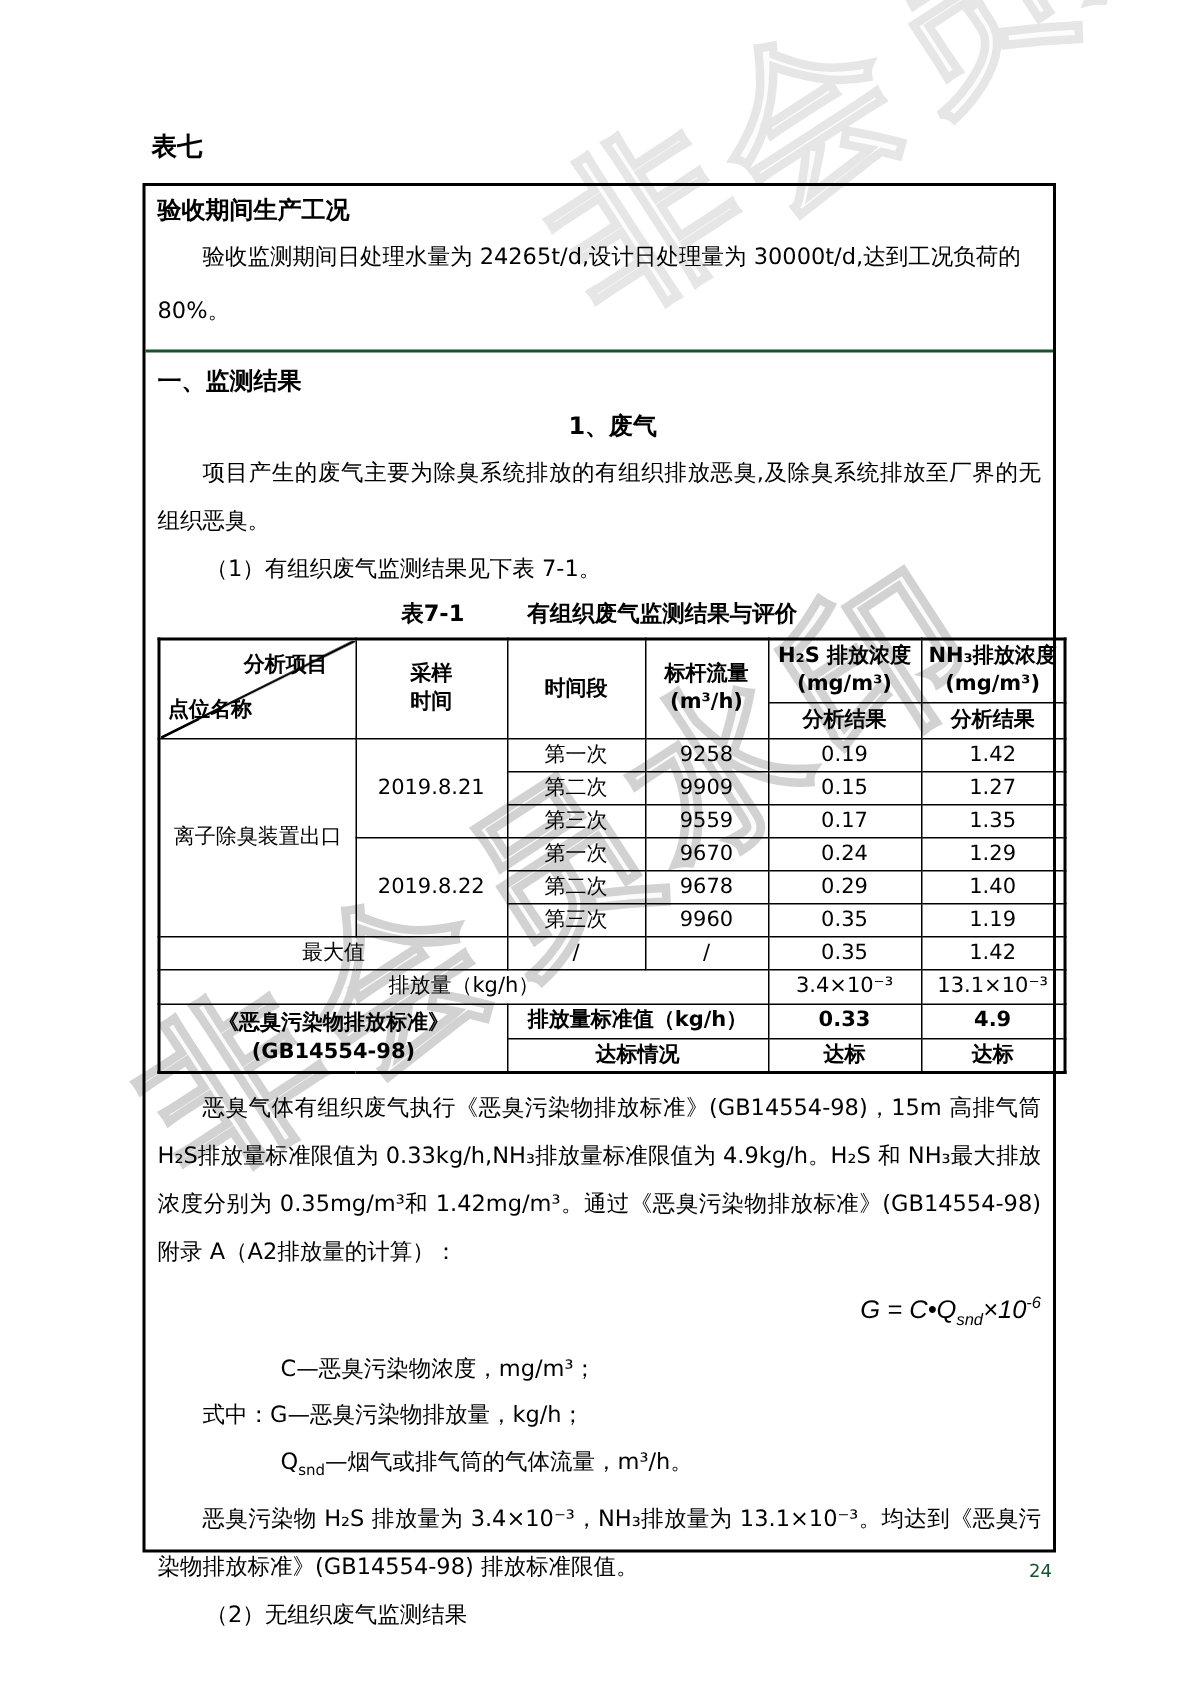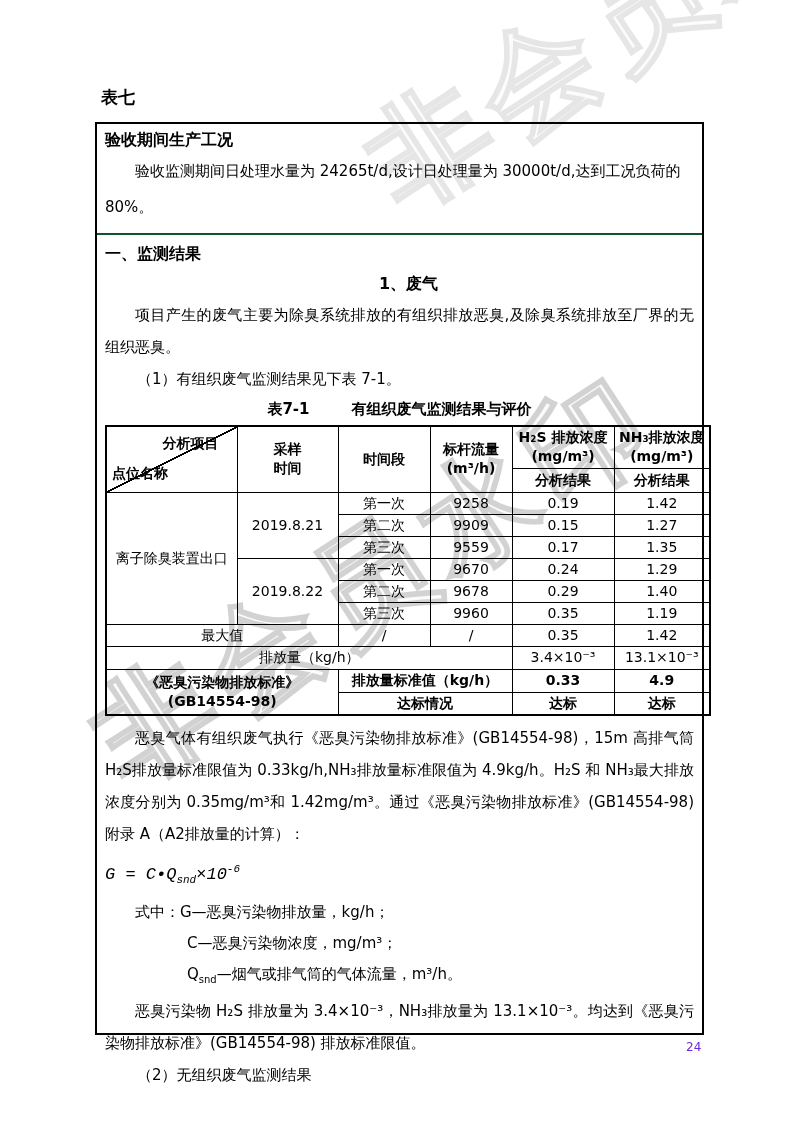--- a/index.html
+++ b/index.html
@@ -47,29 +47,29 @@
   .bold{font-weight:bold;}
   .row-std td{border-top:2px solid #000;}
   .diag-cell{position:relative;padding:0;
     background-image:linear-gradient(to bottom right,
       transparent calc(50% - 0.8px), #000 calc(50% - 0.8px),
       #000 calc(50% + 0.8px), transparent calc(50% + 0.8px));
   }
   .diag-top{position:absolute;top:7px;right:18px;font-weight:bold;}
   .diag-bottom{position:absolute;bottom:9px;left:5px;font-weight:bold;}
   .formula{
-    text-align:left;font-family:Liberation Mono, monospace;
+    text-align:right;font-family:Liberation Sans, sans-serif;
     font-style:italic;font-size:17px;line-height:30px;margin:4px 0 2px 0;
   }
   .formula sub,.formula sup{font-size:11px;}
   .def{font-size:15px;line-height:31px;margin:0;}
   .def1{margin-left:30px;}
   .def2{margin-left:82px;}
   .qsub{font-size:10px;}
-  .page-number{position:absolute;left:686px;top:1040px;font-size:12px;color:#6d28d9;z-index:2;}
+  .page-number{position:absolute;left:686px;top:1040px;font-size:12px;color:#14532d;z-index:2;}
 </style>
 </head>
 <body>
 
 <div>
 
   <div class="watermark wm-main">非会员水印</div>
   <div class="watermark wm-top">非会员水印</div>
 
   <div class="page-heading">表七</div>
@@ -187,22 +187,22 @@
           </tr>
         </tbody>
       </table>
 
       <p class="para indent" style="margin-top:6px">恶臭气体有组织废气执行《恶臭污染物排放标准》(GB14554-98)，15m 高排气筒 H₂S排放量标准限值为 0.33kg/h,NH₃排放量标准限值为 4.9kg/h。H₂S 和 NH₃最大排放浓度分别为 0.35mg/m³和 1.42mg/m³。通过《恶臭污染物排放标准》(GB14554-98) 附录 A（A2排放量的计算）：</p>
 
       <div class="formula">
         <span>G = C•Q</span><sub>snd</sub><span>×10</span><sup>-6</sup>
       </div>
 
+      <p class="def def2">C—恶臭污染物浓度，mg/m³；</p>
       <p class="def def1">式中：G—恶臭污染物排放量，kg/h；</p>
-      <p class="def def2">C—恶臭污染物浓度，mg/m³；</p>
       <p class="def def2">
         <span>Q</span><sub class="qsub">snd</sub><span>—烟气或排气筒的气体流量，m³/h。</span>
       </p>
 
       <p class="para indent">恶臭污染物 H₂S 排放量为 3.4×10⁻³，NH₃排放量为 13.1×10⁻³。均达到《恶臭污染物排放标准》(GB14554-98) 排放标准限值。</p>
       <p class="para para-item">（2）无组织废气监测结果</p>
     </div>
   </div>
 
   <div class="page-number">24</div>

